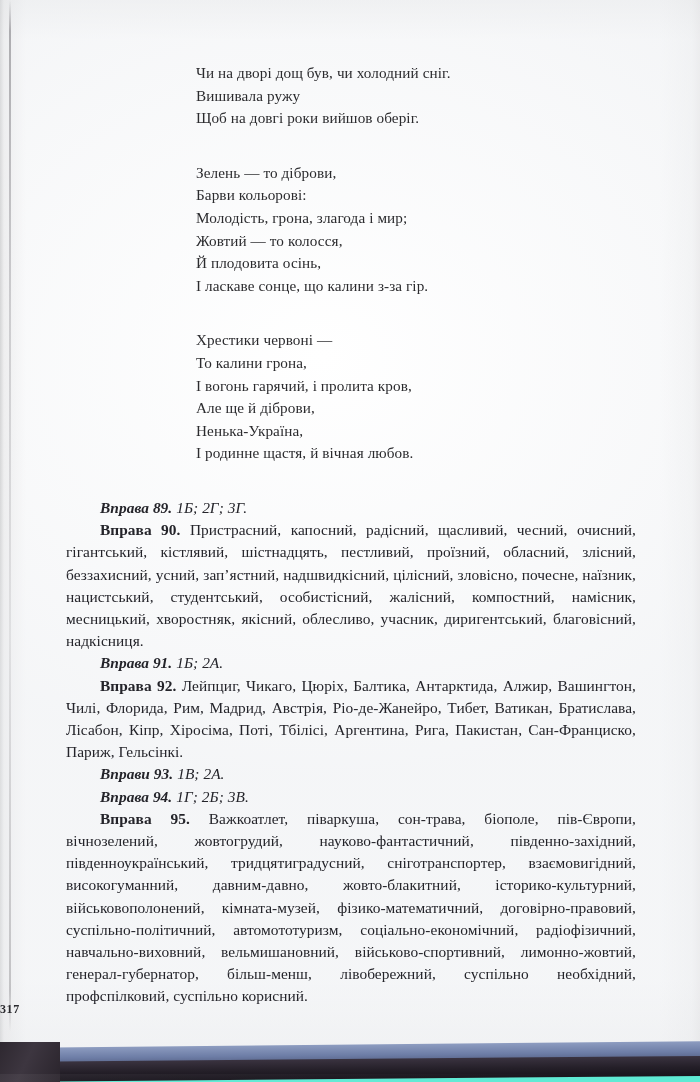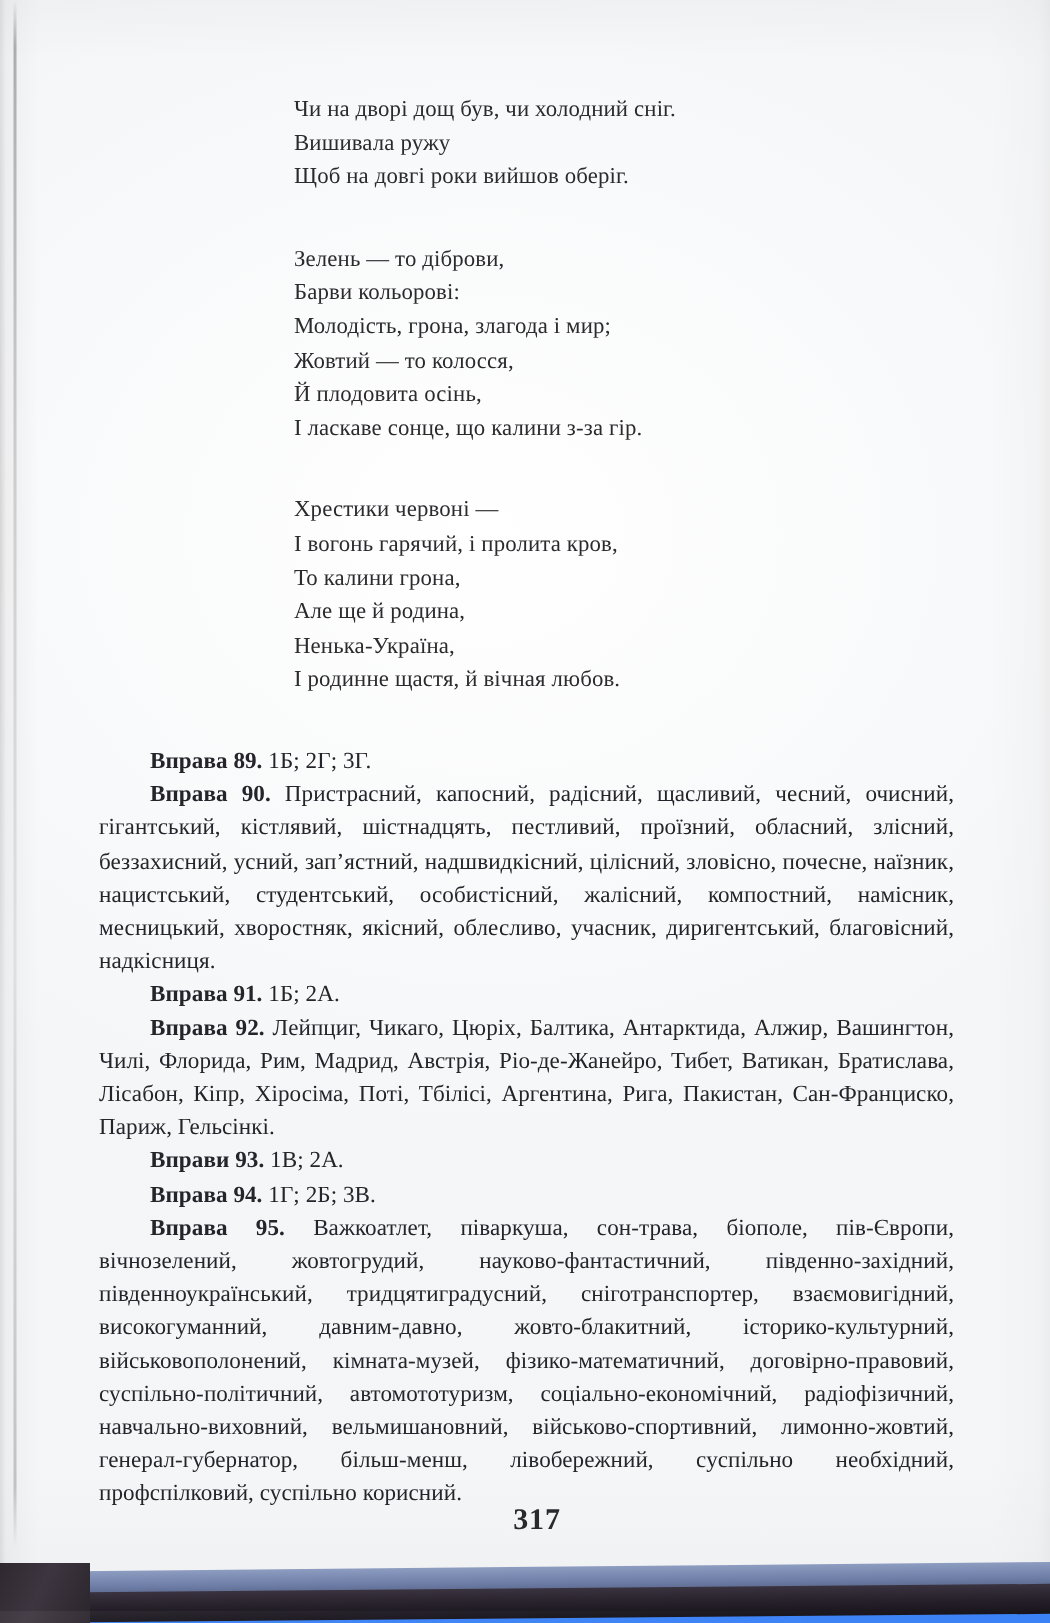--- a/index.html
+++ b/index.html
@@ -8,21 +8,21 @@
     background: #ffffff;
   }
   body {
     font-family: "Liberation Serif", "DejaVu Serif", serif;
   }
   #page {
     position: relative;
     width: 700px;
     height: 1082px;
     overflow: hidden;
-    background: #3b82f6;
+    background: #5eead4;
   }
   
   #paper {
     position: absolute;
     left: 0; top: 0;
     width: 700px;
     height: 1048px;
     background:
       linear-gradient(to right,
         #c9c9c9 0px, #efeeee 4px, #ffffff 26px,
@@ -124,32 +124,32 @@
     margin: 0;
     letter-spacing: 0.05px;
     -webkit-hyphens: manual;
     hyphens: manual;
   }
   .para b {
     font-weight: bold;
   }
   .para.short {
     text-align: left;
+    font-style: italic;
   }
   #page-number {
     position: absolute;
     left: 0;
     top: 1002px;
     width: 636px;
-    text-align: center;
-    font-size: 20px;
+    text-align: left;
+    font-size: 12px;
     font-weight: bold;
     color: #2a2a2e;
     letter-spacing: 0.6px;
-    padding-left: 40px;
   }
 </style>
 </head>
 <body>
 
 <div id="page">
 
   <div id="paper"></div>
   <div id="paper-tint"></div>
   <div id="spine-shadow"></div>
@@ -168,23 +168,23 @@
         <div class="line">Зелень — то діброви,</div>
         <div class="line">Барви кольорові:</div>
         <div class="line">Молодість, грона, злагода і мир;</div>
         <div class="line">Жовтий — то колосся,</div>
         <div class="line">Й плодовита осінь,</div>
         <div class="line">І ласкаве сонце, що калини з-за гір.</div>
       </div>
 
       <div class="stanza">
         <div class="line">Хрестики червоні —</div>
+        <div class="line">То калини грона,</div>
         <div class="line">І вогонь гарячий, і пролита кров,</div>
-        <div class="line">То калини грона,</div>
-        <div class="line">Але ще й родина,</div>
+        <div class="line">Але ще й діброви,</div>
         <div class="line">Ненька-Україна,</div>
         <div class="line">І родинне щастя, й вічная любов.</div>
       </div>
 
     </div>
 
     <div class="answers">
 
       <p class="para short">
         <b>Вправа 89.</b><span> 1Б; 2Г; 3Г.</span>

